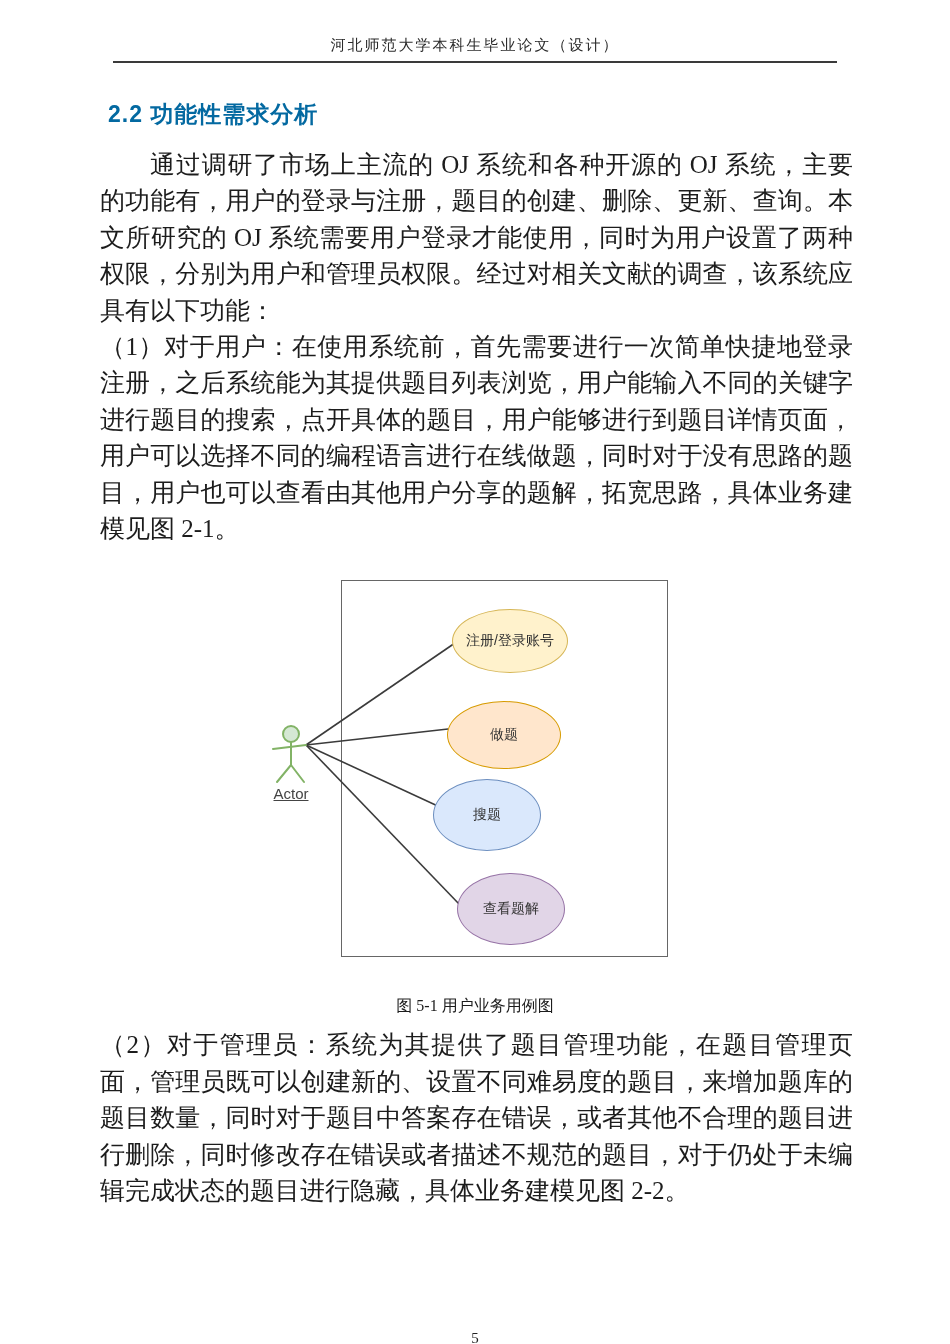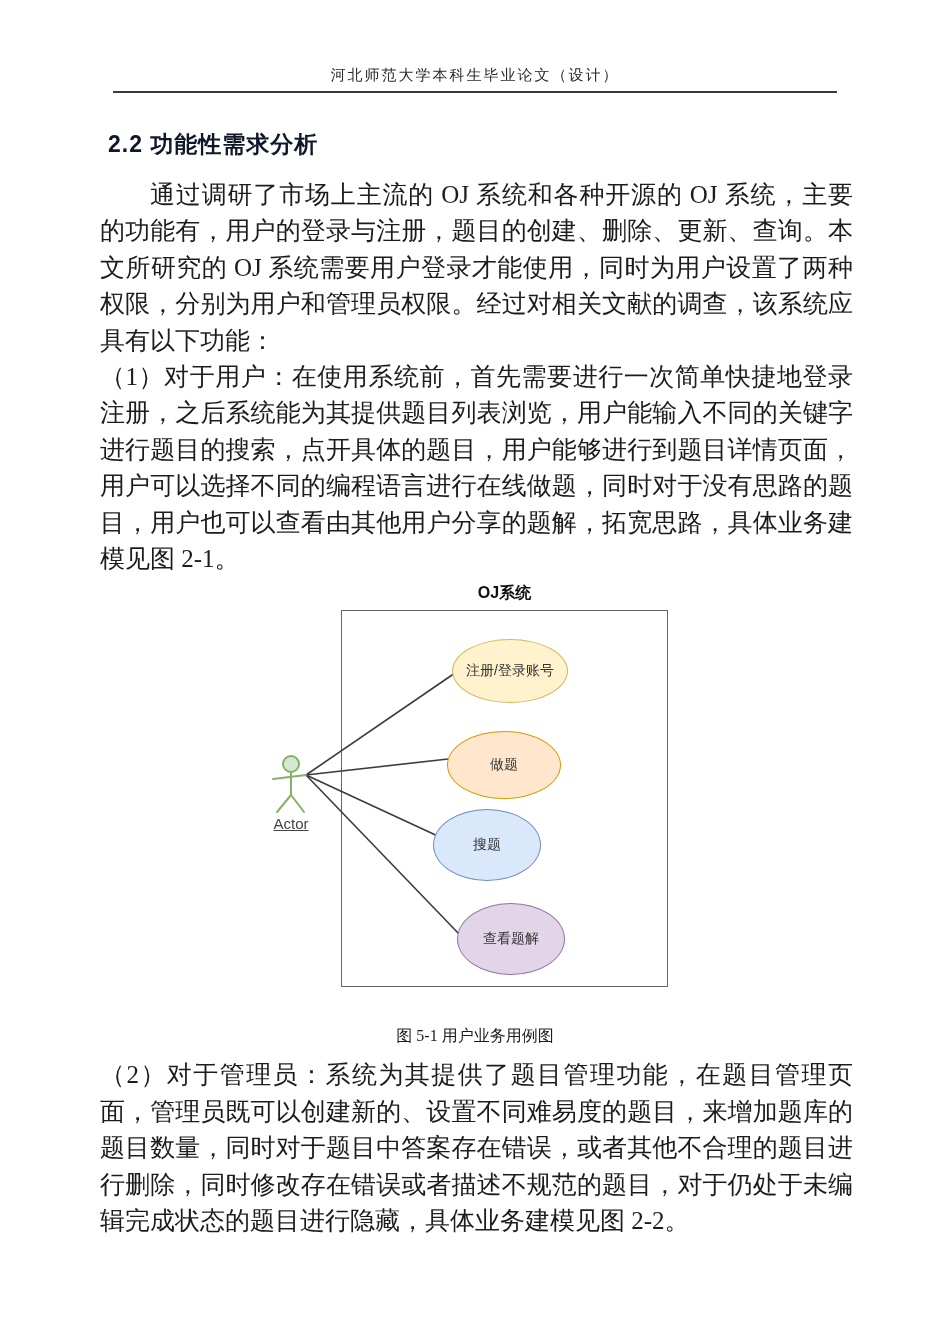--- a/index.html
+++ b/index.html
@@ -7,40 +7,40 @@
     position: relative;
     width: 950px;
     height: 1344px;
     margin: 0 auto;
     background: #ffffff;
     font-family: "Liberation Serif", "DejaVu Serif", serif;
     color: #1f1f1f;
     overflow: hidden;
   }
   .header-title {
-    margin-top: 65px;
+    margin-top: 35px;
     text-align: center;
     font-size: 15px;
     line-height: 20px;
     letter-spacing: 2px;
     color: #2b2b2b;
   }
   .header-rule {
     width: 724px;
     margin: 6px auto 0 auto;
     border-top: 2.5px solid #3a3a3a;
     height: 0;
   }
   .section-heading {
     margin: 36px 97px 0 108px;
     font-family: "Liberation Sans", "DejaVu Sans", sans-serif;
     font-weight: bold;
     font-size: 23px;
     line-height: 30px;
-    color: #0f172a;
+    color: #0369a1;
     letter-spacing: 1px;
   }
   .body-text {
     margin: 18px 97px 0 100px;
     font-size: 25px;
     line-height: 36.4px;
     text-align: justify;
     color: #1c1c1c;
   }
   .body-text p { margin: 0; }
@@ -134,21 +134,20 @@
 
   <h2 class="section-heading">2.2 功能性需求分析</h2>
 
   <div class="body-text">
     <p class="para-indent">通过调研了市场上主流的 OJ 系统和各种开源的 OJ 系统，主要的功能有，用户的登录与注册，题目的创建、删除、更新、查询。本文所研究的 OJ 系统需要用户登录才能使用，同时为用户设置了两种权限，分别为用户和管理员权限。经过对相关文献的调查，该系统应具有以下功能：</p>
     <p>（1）对于用户：在使用系统前，首先需要进行一次简单快捷地登录注册，之后系统能为其提供题目列表浏览，用户能输入不同的关键字进行题目的搜索，点开具体的题目，用户能够进行到题目详情页面，用户可以选择不同的编程语言进行在线做题，同时对于没有思路的题目，用户也可以查看由其他用户分享的题解，拓宽思路，具体业务建模见图 2-1。</p>
   </div>
 
   <div class="figure-area">
 
-    <div class="figure-title">OJ系统</div>
 
     <div class="system-box"></div>
 
     <svg class="figure-svg" viewBox="0 0 950 412" xmlns="http://www.w3.org/2000/svg">
 
       <g stroke="#3b3b3b" stroke-width="1.6">
         <line x1="306" y1="196" x2="455" y2="94"></line>
         <line x1="306" y1="196" x2="448" y2="180"></line>
         <line x1="306" y1="196" x2="455" y2="265"></line>
         <line x1="306" y1="196" x2="460" y2="356"></line>

